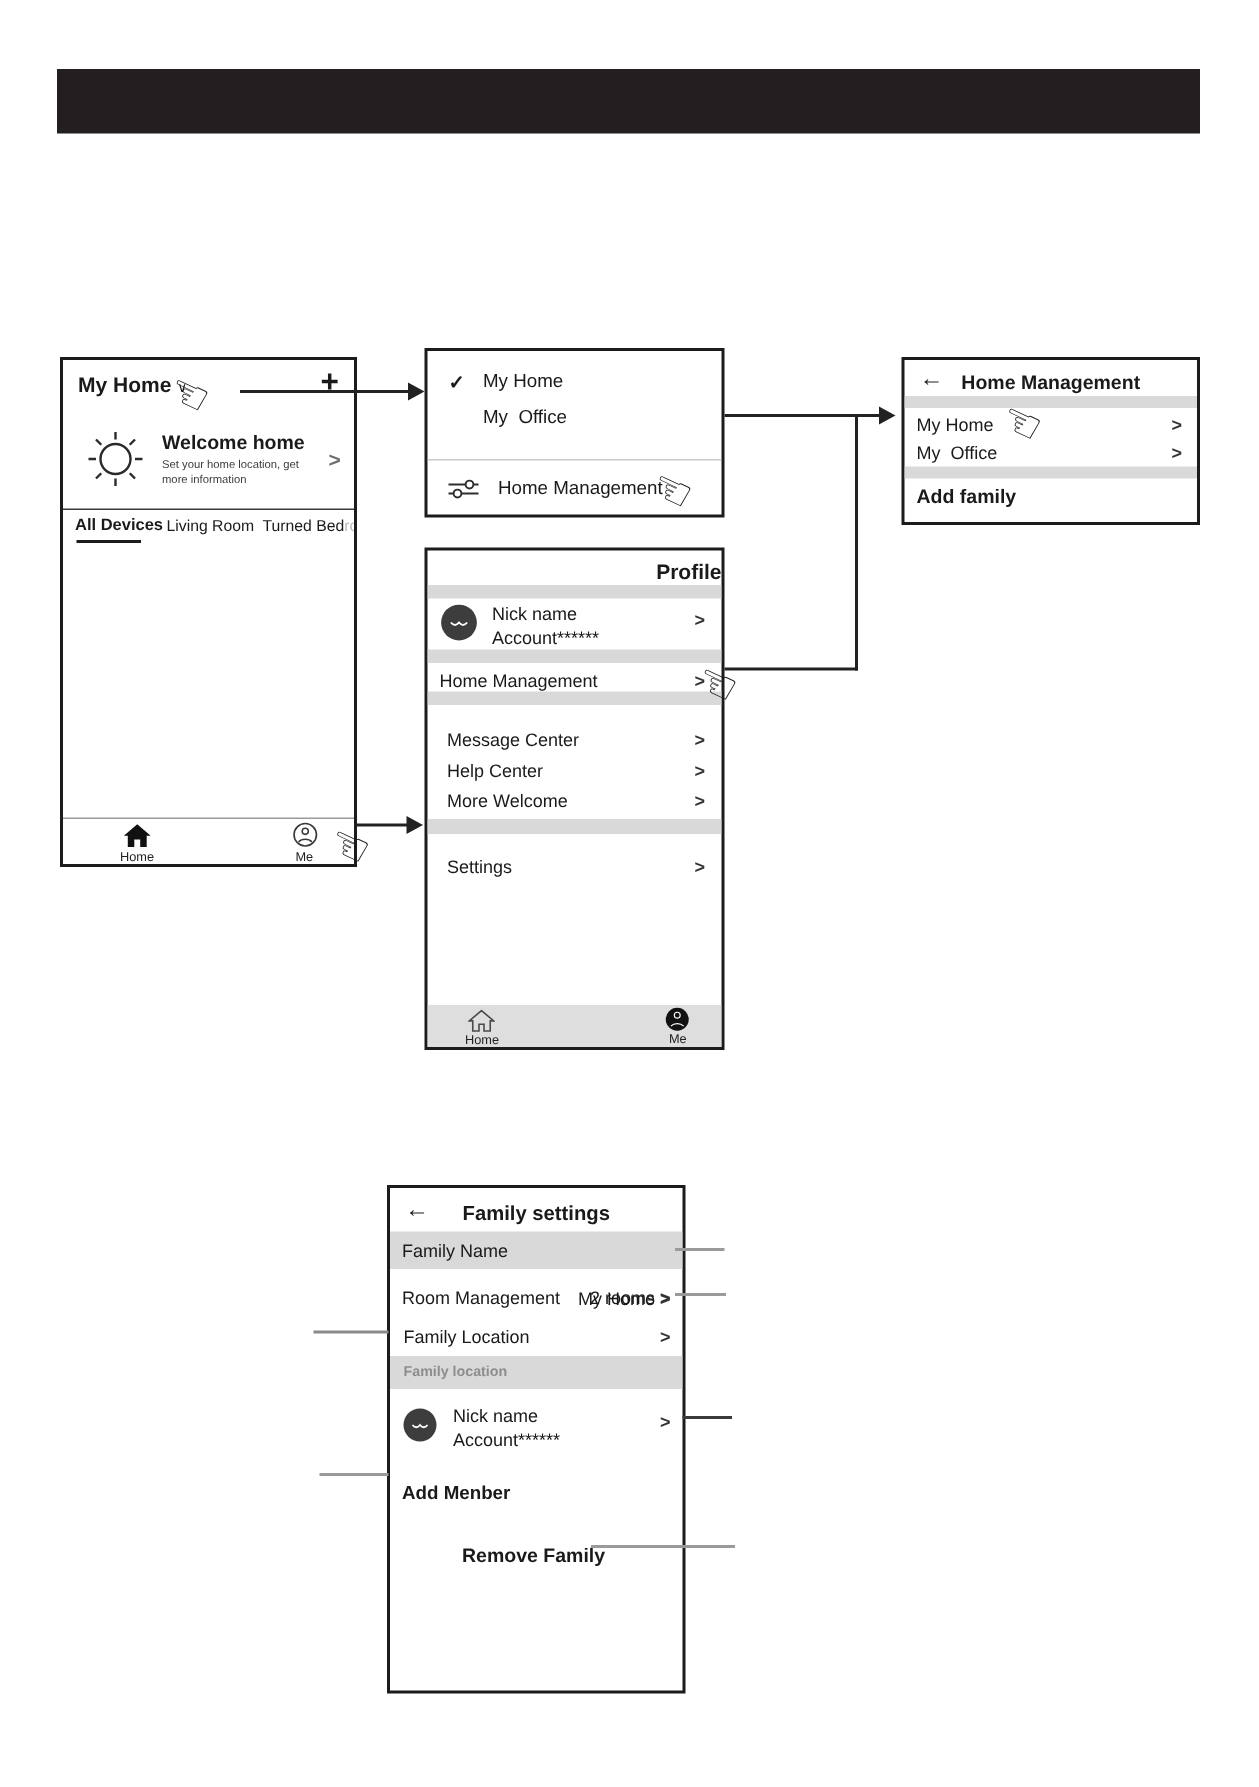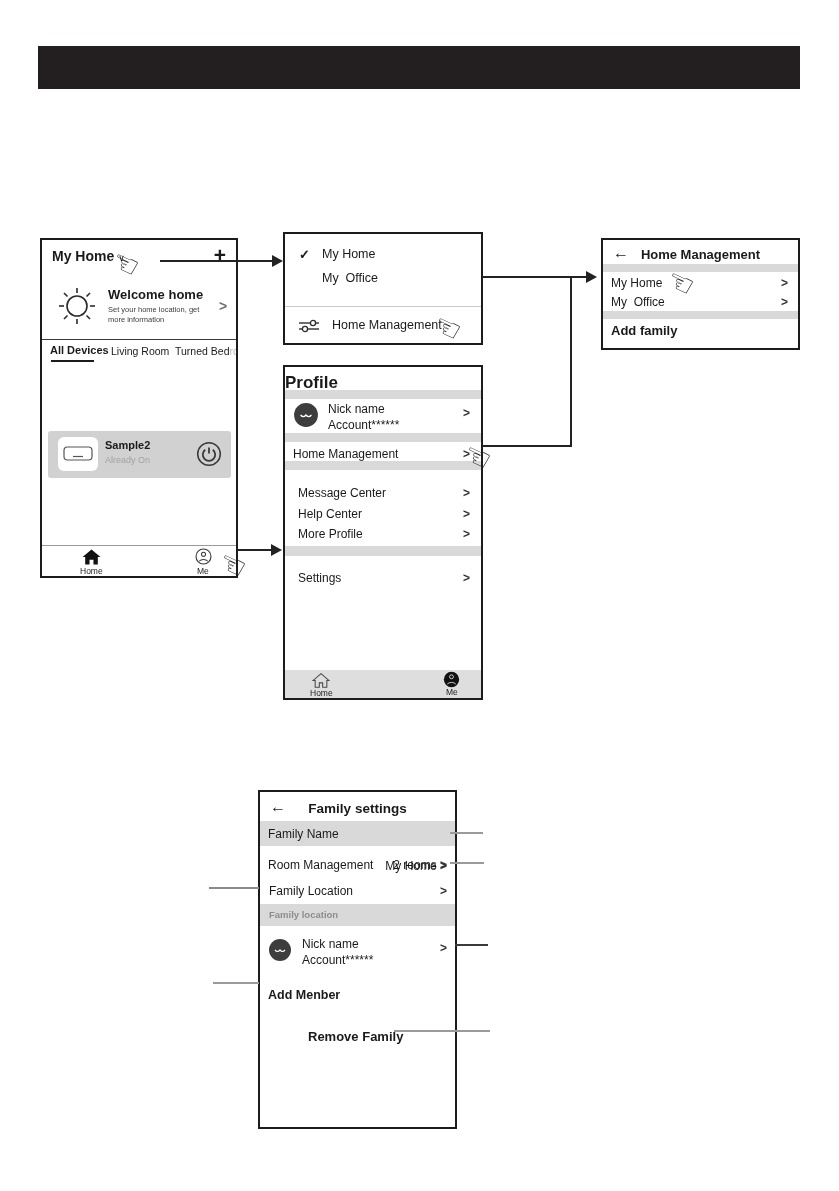--- a/index.html
+++ b/index.html
@@ -56,37 +56,20 @@
     <div class="abs" style="left:0; right:0; top:99px; height:1px; background:#3a3a3a;"></div>
 
     <div class="abs bold" style="left:8px; top:104px; font-size:11px;">All Devices</div>
     <div class="abs" style="left:9px; top:120px; width:43px; height:2px; background:#1c1c1c;"></div>
     <div class="abs" style="left:69px; top:105px; font-size:10.5px;">Living Room</div>
     <div class="abs" style="left:133px; top:105px; font-size:10.5px; white-space:nowrap;">
       <span>Turned Bed</span><span style="color:#b8b8b8;">room···</span>
     </div>
 
 
-    <div class="card" style="left:6px; top:191px; width:183px; height:47px;">
-      <div class="abs" style="left:10px; top:6px; width:40px; height:34px; background:#fff; border-radius:6px;">
-        <svg width="40" height="34" viewBox="0 0 40 34">
-          <rect x="6" y="10" width="28" height="13" rx="3.5" fill="#fff" stroke="#555" stroke-width="1.2"></rect>
-          <line x1="15" y1="19.5" x2="25" y2="19.5" stroke="#555" stroke-width="1.2"></line>
-        </svg>
-      </div>
-      <div class="abs bold" style="left:57px; top:8px; font-size:11px;">Sample2</div>
-      <div class="abs" style="left:57px; top:24px; font-size:9px; color:#a2a2a2;">Already On</div>
-      <div class="abs" style="right:9px; top:10px;">
-        <svg width="26" height="26" viewBox="0 0 26 26">
-          <circle cx="13" cy="13" r="11.3" fill="none" stroke="#3a3a3a" stroke-width="1.5"></circle>
-          <line x1="13" y1="6.5" x2="13" y2="12.5" stroke="#3a3a3a" stroke-width="1.8"></line>
-          <path d="M9.2 8.8 a6.2 6.2 0 1 0 7.6 0" fill="none" stroke="#3a3a3a" stroke-width="1.8"></path>
-        </svg>
-      </div>
-    </div>
 
     <div class="abs" style="left:0; right:0; top:305px; height:1px; background:#9a9a9a;"></div>
     <div class="abs" style="left:30px; top:309px; width:40px; height:28px;">
       <div class="abs" style="left:10px; top:0;">
         <svg width="19" height="16" viewBox="0 0 20 17">
           <path d="M10 0.5 L19.5 8.6 h-2.8 v8 h-4.6 v-5.2 h-4.2 v5.2 H3.3 v-8 H0.5 Z" fill="#111"></path>
         </svg>
       </div>
       <div class="navlabel" style="left:8px; top:17px;">Home</div>
     </div>
@@ -124,21 +107,21 @@
     <div class="strip" style="top:24px; height:8px;"></div>
     <div class="lbl" style="left:8px; top:36px;">My Home</div>
     <div class="chev" style="right:10px; top:36px;">&gt;</div>
     <div class="lbl ws" style="left:8px; top:55px;">My  Office</div>
     <div class="chev" style="right:10px; top:55px;">&gt;</div>
     <div class="strip" style="top:71px; height:8px;"></div>
     <div class="abs bold" style="left:8px; top:83px; font-size:13px;">Add family</div>
   </div>
 
   <div class="screen" style="left:283px; top:365px; width:200px; height:335px;">
-    <div class="abs bold" style="left:0; right:0; top:6px; text-align:left; font-size:17px;">Profile</div>
+    <div class="abs bold" style="left:0; right:0; top:6px; text-align:right; font-size:14px;">Profile</div>
     <div class="strip" style="top:23px; height:9px;"></div>
 
     <div class="abs" style="left:8px; top:35px;">
       <svg width="26" height="26" viewBox="0 0 24 24">
         <circle cx="12" cy="12" r="11" fill="#3d3d3d"></circle>
         <path d="M7 12 q2.5 3 5 0 q2.5 3 5 0" stroke="#fff" fill="none" stroke-width="1.2"></path>
       </svg>
     </div>
     <div class="lbl" style="left:43px; top:35px;">Nick name</div>
     <div class="lbl" style="left:43px; top:51px;">Account******</div>
@@ -146,21 +129,21 @@
 
     <div class="strip" style="top:66px; height:9px;"></div>
     <div class="lbl" style="left:8px; top:80px;">Home Management</div>
     <div class="chev" style="right:11px; top:80px;">&gt;</div>
     <div class="strip" style="top:94px; height:9px;"></div>
 
     <div class="lbl" style="left:13px; top:119px;">Message Center</div>
     <div class="chev" style="right:11px; top:119px;">&gt;</div>
     <div class="lbl" style="left:13px; top:140px;">Help Center</div>
     <div class="chev" style="right:11px; top:140px;">&gt;</div>
-    <div class="lbl" style="left:13px; top:160px;">More Profile</div>
+    <div class="lbl" style="left:13px; top:160px;">More Welcome</div>
     <div class="chev" style="right:11px; top:160px;">&gt;</div>
 
     <div class="strip" style="top:179px; height:10px;"></div>
     <div class="lbl" style="left:13px; top:204px;">Settings</div>
     <div class="chev" style="right:11px; top:204px;">&gt;</div>
 
     <div class="abs" style="left:0; right:0; top:303px; bottom:0; background:#dedede;"></div>
     <div class="abs" style="left:16px; top:305px; width:40px; height:26px;">
       <div class="abs" style="left:11px; top:1px;">
         <svg width="18" height="15" viewBox="0 0 20 17">

